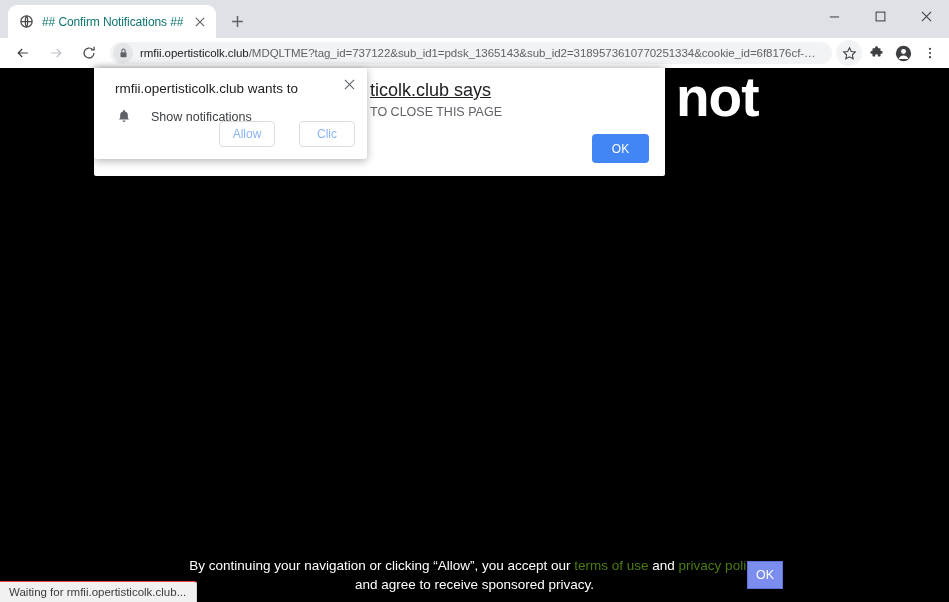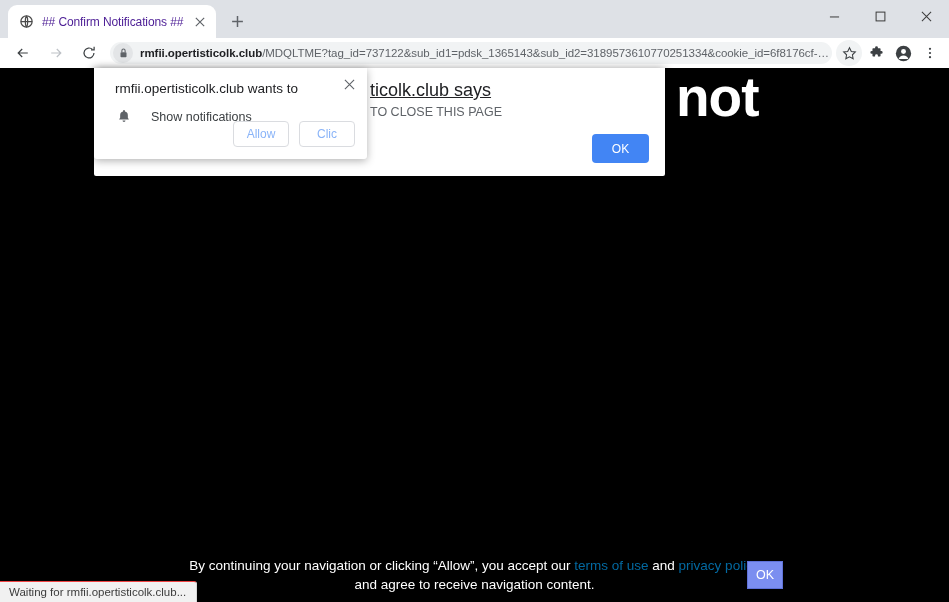--- a/index.html
+++ b/index.html
@@ -26,21 +26,21 @@
     display: flex; align-items: center;
     padding: 0 8px;
   }
   .tab-favicon {
     width: 16px; height: 16px; flex: 0 0 16px;
     margin-right: 8px; margin-left: 2px;
     display: flex; align-items: center; justify-content: center;
   }
   .tab-title {
     flex: 1 1 auto;
-    font-size: 12px; color: #4c1d95;
+    font-size: 12px; color: #0f766e;
     white-space: nowrap; overflow: hidden; text-overflow: ellipsis;
     letter-spacing: -0.1px;
   }
   .tab-close {
     width: 17px; height: 17px; flex: 0 0 17px;
     display: flex; align-items: center; justify-content: center;
     border-radius: 50%;
   }
   .newtab {
     width: 28px; height: 28px;
@@ -85,21 +85,21 @@
     border-radius: 50%;
     display: flex; align-items: center; justify-content: center;
     margin-left: 1px;
   }
   .url {
     font-size: 11.5px; color: #5f6368;
     white-space: nowrap; overflow: hidden;
     margin-left: 7px;
     letter-spacing: -0.05px;
   }
-  .url b { color: #202124; font-weight: 700; }
+  .url b { color: #202124; font-weight: 400; }
   .tbicon {
     width: 26px; height: 26px; flex: 0 0 26px;
     display: flex; align-items: center; justify-content: center;
     border-radius: 50%;
     margin-right: 1px;
   }
   .tbicon.star { background: #f1f3f4; }
   .tbicon:last-child { margin-right: 6px; }
 
   
@@ -123,21 +123,21 @@
 
   
   .consent {
     position: absolute; left: 0; bottom: 8px; width: 949px;
     padding: 0 20px;
     color: #ffffff;
     font-size: 13.5px;
     line-height: 19px;
     text-align: center;
   }
-  .consent a { color: #0369a1; text-decoration: none; }
+  .consent a { color: #4d7c0f; text-decoration: none; }
   .consent-ok {
     position: absolute; right: 166px; bottom: 13px;
     width: 36px; height: 28px;
     background: #7b8ef0;
     border: 1px solid #5f72d8;
     color: #ffffff;
     font-size: 12.5px;
     display: flex; align-items: center; justify-content: center;
   }
 
@@ -198,21 +198,21 @@
     width: 17px; height: 17px;
     display: flex; align-items: center; justify-content: center;
     margin-right: 12px;
   }
   .perm-option {
     font-size: 12.5px; color: #3c4043;
     white-space: nowrap;
   }
   .perm-actions {
     position: absolute; right: 12px; bottom: 12px;
-    display: flex; gap: 10px;
+    display: flex; gap: 24px;
   }
   .perm-btn {
     min-width: 56px; height: 26px;
     border: 1px solid #dadce0;
     border-radius: 4px;
     background: #ffffff;
     color: #8ab4f8;
     font-size: 12px;
     font-family: "Liberation Sans", sans-serif;
     display: flex; align-items: center; justify-content: center;
@@ -340,21 +340,21 @@
     <div class="headline">
       <span>Clic</span>
       <span style="visibility:hidden">&nbsp;&nbsp;&nbsp;&nbsp;&nbsp;&nbsp;&nbsp;&nbsp;&nbsp;&nbsp;&nbsp;</span>
       <span>you are not</span>
     </div>
 
     <div class="consent">
       <div>
         <span>By continuing your navigation or clicking “Allow”, you accept our </span><a href="#">terms of use</a><span> and </span><a href="#">privacy policy</a>
       </div>
-      <div>and agree to receive navigation content.</div>
+      <div>and agree to receive sponsored privacy.</div>
     </div>
     <div class="consent-ok">OK</div>
 
     <div class="statusbar">
       <span>Waiting for rmfii.opertisticolk.club...</span>
     </div>
   </div>
 
   <div class="jsdialog">
     <div class="jsdialog-title">ticolk.club says</div>

